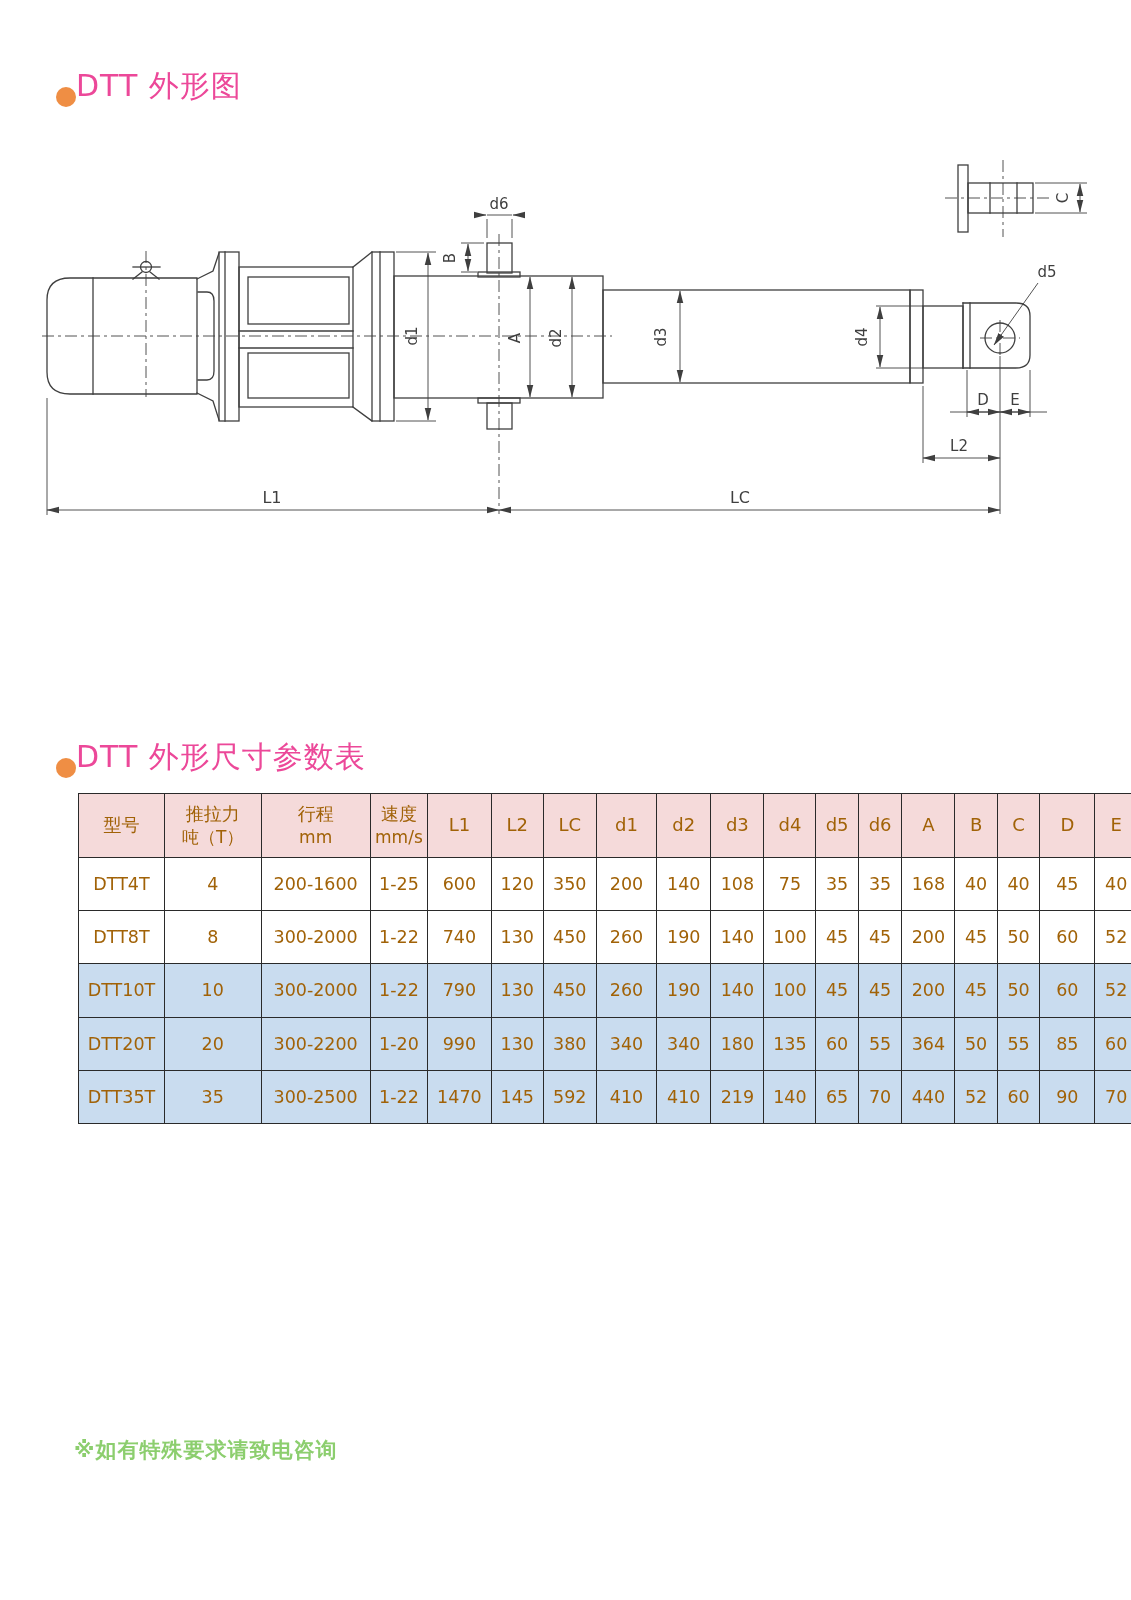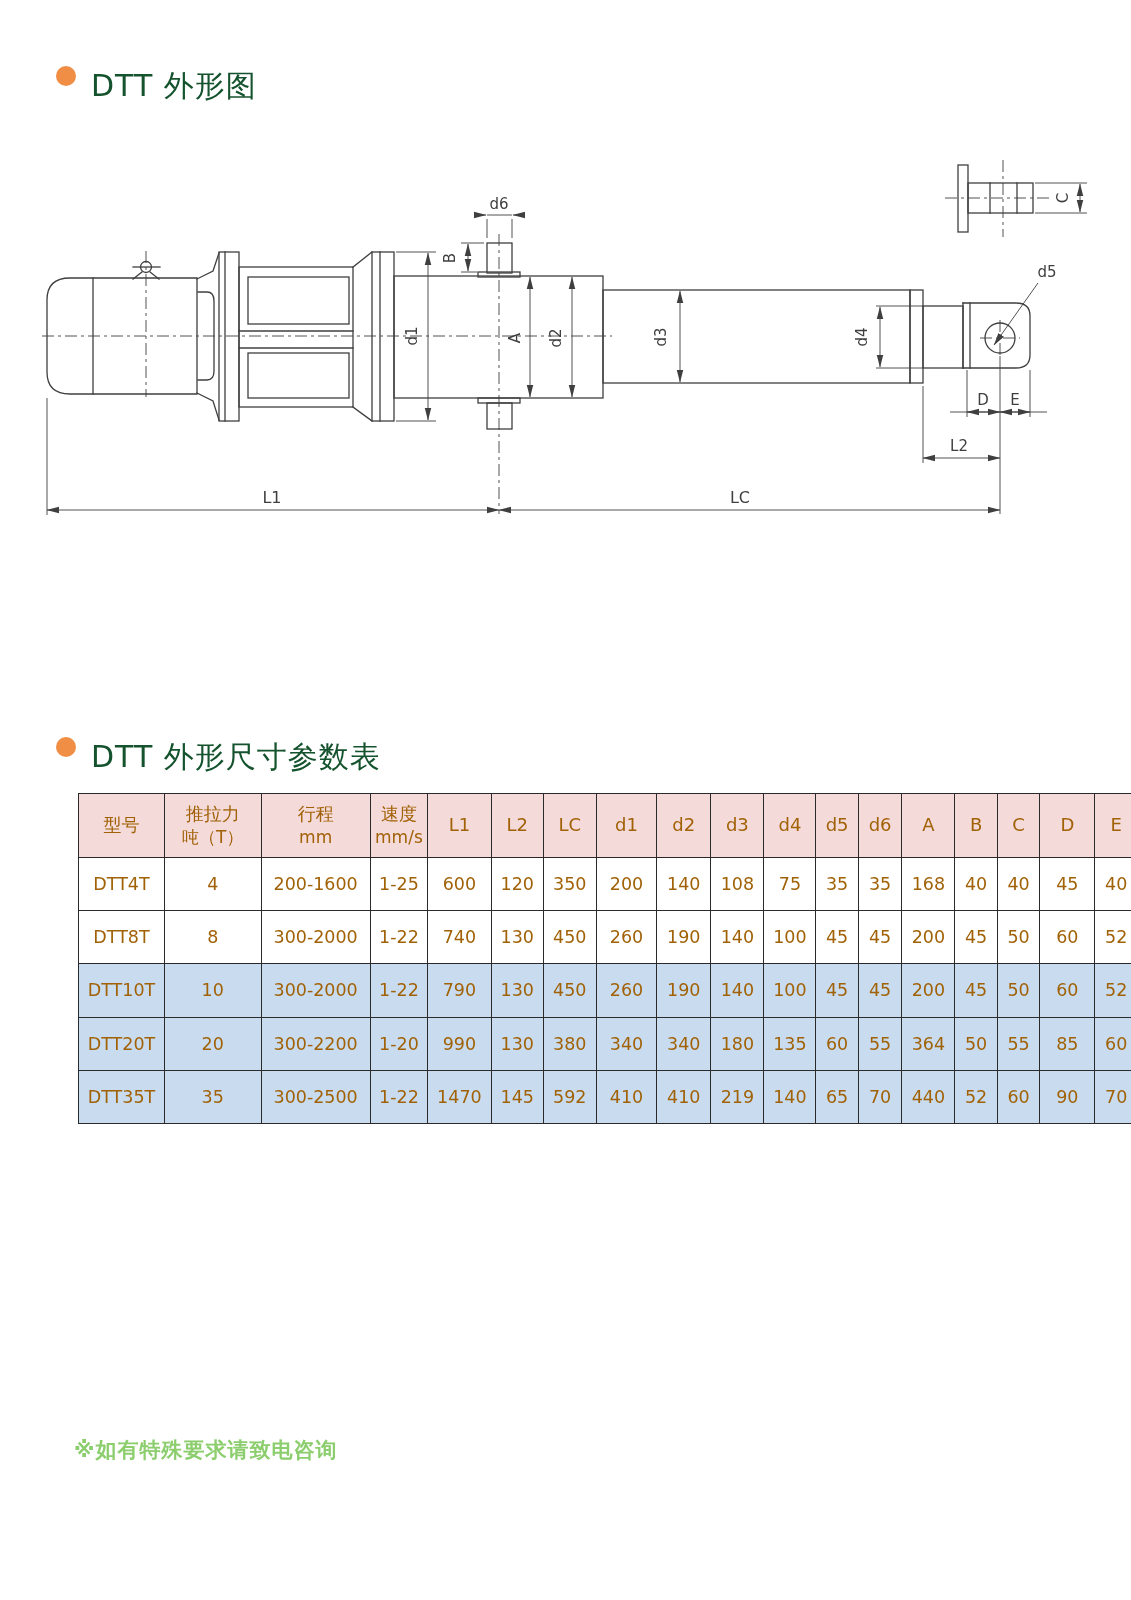--- a/index.html
+++ b/index.html
@@ -1,22 +1,22 @@
 <!DOCTYPE html>
 <html><head>
 <meta charset="utf-8">
 <style>
   html,body{margin:0;padding:0;}
   body{
     width:1131px;height:1600px;position:relative;background:#ffffff;
     font-family:"DejaVu Sans","Liberation Sans",sans-serif;
   }
   .section-title{
-    position:absolute;left:56px;display:flex;align-items:flex-start;gap:15px;
-    color:#14532d;font-size:30px;letter-spacing:1px;font-weight:500;white-space:nowrap;
+    position:absolute;left:56px;display:flex;align-items:flex-end;
+    color:#ec4899;font-size:30px;letter-spacing:1px;font-weight:500;white-space:nowrap;
   }
   .bullet{width:20px;height:20px;border-radius:50%;background:#EF8E44;flex:0 0 auto;}
   #drawing{position:absolute;left:0;top:0;}
   #dim-table{
     position:absolute;left:78px;top:793px;width:1060px;
     border-collapse:collapse;table-layout:fixed;color:#a16207;
   }
   #dim-table th,#dim-table td{
     border:1.8px solid #2a2a2a;text-align:center;vertical-align:middle;padding:0;
     overflow:hidden;

